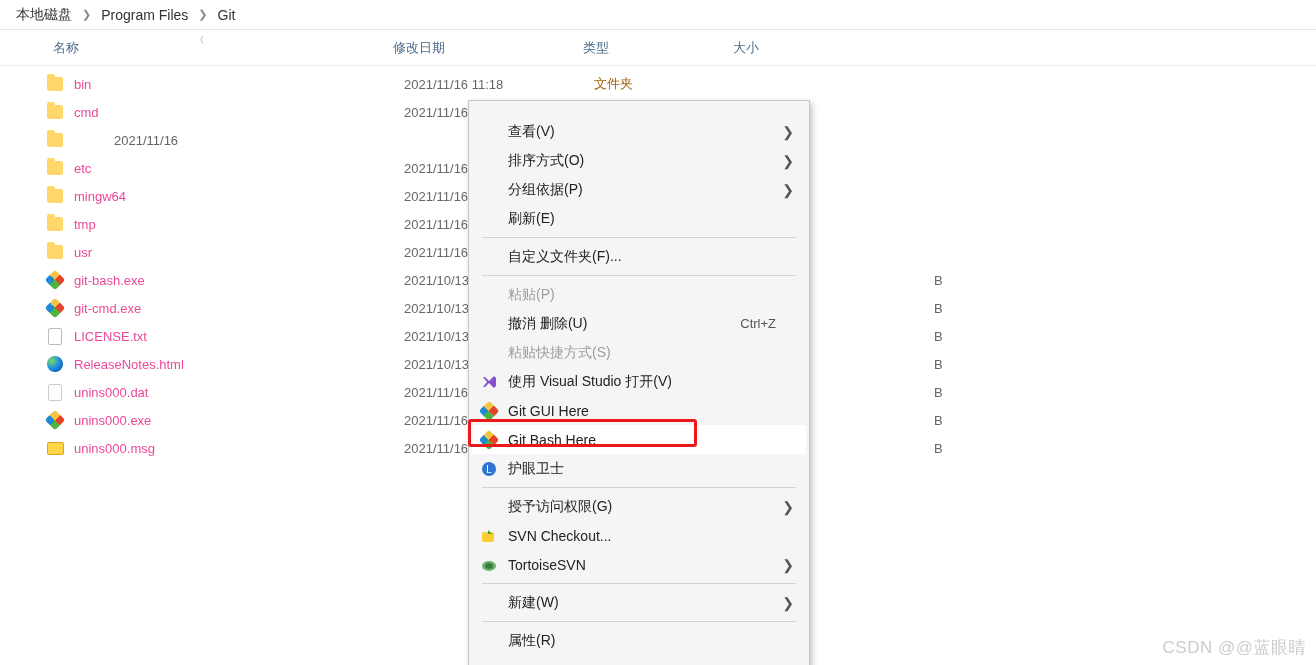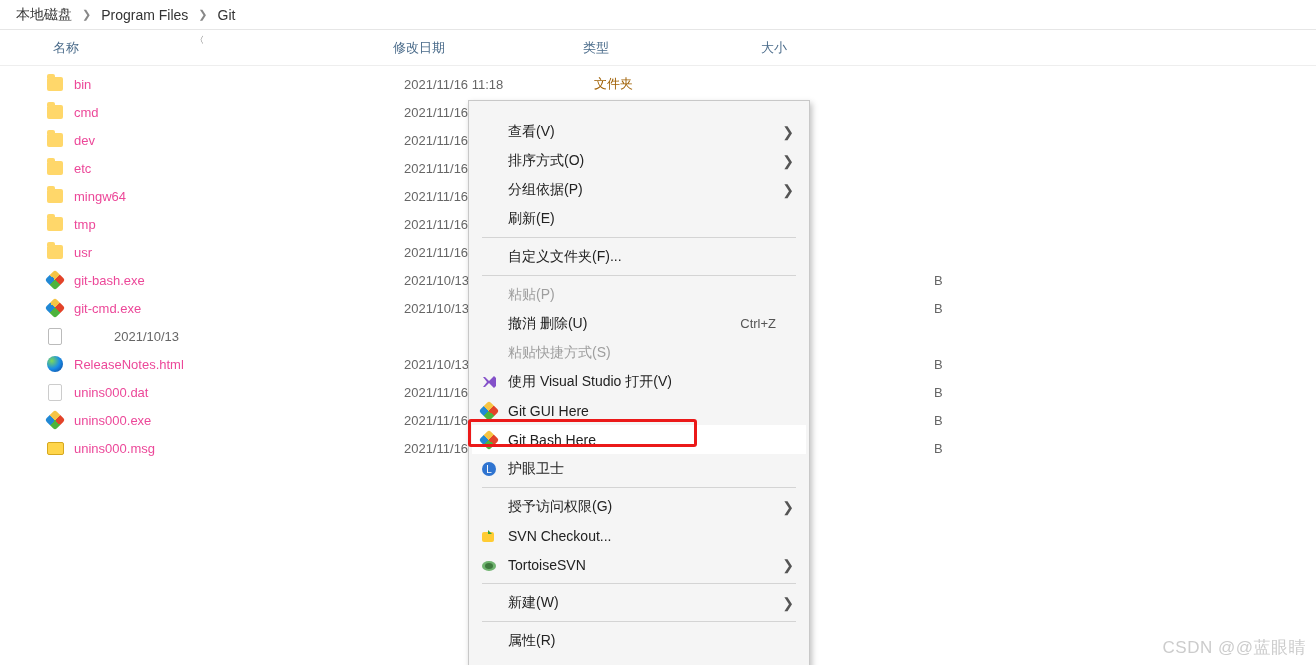--- a/index.html
+++ b/index.html
@@ -17,21 +17,21 @@
   .breadcrumb .seg { margin: 0 6px; }
   .breadcrumb .chevron { color: #888; margin: 0 4px; font-size: 11px; }
   .columns {
     display: flex; height: 36px; align-items: center;
     border-bottom: 1px solid #eee; padding-left: 46px;
     color: #4a6b8a; font-size: 13px; position:relative;
   }
   .col-name { width: 300px; margin-left: 7px; }
   .col-date { width: 190px; margin-left: 40px;}
   .col-type { width: 150px; }
-  .col-size { width: 100px; margin-left: 28px; }
+  .col-size { width: 100px; }
   .sort-ind { position:absolute; left:195px; top:4px; font-size:9px; color:#555;}
   .filelist { padding-top: 4px; }
   .row {
     display: flex; align-items: center; height: 28px;
     padding-left: 46px;
   }
   .row .icon { width: 18px; height: 18px; margin-right: 10px; display:inline-flex; align-items:center; justify-content:center;}
   .row .name { width: 290px; color:#ec4899; }
   .row .date { width: 190px; margin-left:40px; color: #666; }
   .row .type { width: 150px; color: #a16207; }
@@ -99,21 +99,20 @@
       <span class="icon">
         <span class="folder-icon"></span>
       </span>
       <span class="name">cmd</span>
       <span class="date">2021/11/16</span>
     </div>
     <div class="row">
       <span class="icon">
         <span class="folder-icon"></span>
       </span>
-      <span class="name">dev</span>
       <span class="date">2021/11/16</span>
     </div>
     <div class="row">
       <span class="icon">
         <span class="folder-icon"></span>
       </span>
       <span class="name">etc</span>
       <span class="date">2021/11/16</span>
     </div>
     <div class="row">
@@ -150,20 +149,21 @@
         <span class="git-icon"></span>
       </span>
       <span class="name">git-cmd.exe</span>
       <span class="date">2021/10/13</span>
       <span class="partial" style="margin-left: 340px;">B</span>
     </div>
     <div class="row">
       <span class="icon">
         <span class="txt-icon"></span>
       </span>
+      <span class="name">LICENSE.txt</span>
       <span class="date">2021/10/13</span>
       <span class="partial" style="margin-left: 340px;">B</span>
     </div>
     <div class="row">
       <span class="icon">
         <span class="edge-icon"></span>
       </span>
       <span class="name">ReleaseNotes.html</span>
       <span class="date">2021/10/13</span>
       <span class="partial" style="margin-left: 340px;">B</span>

